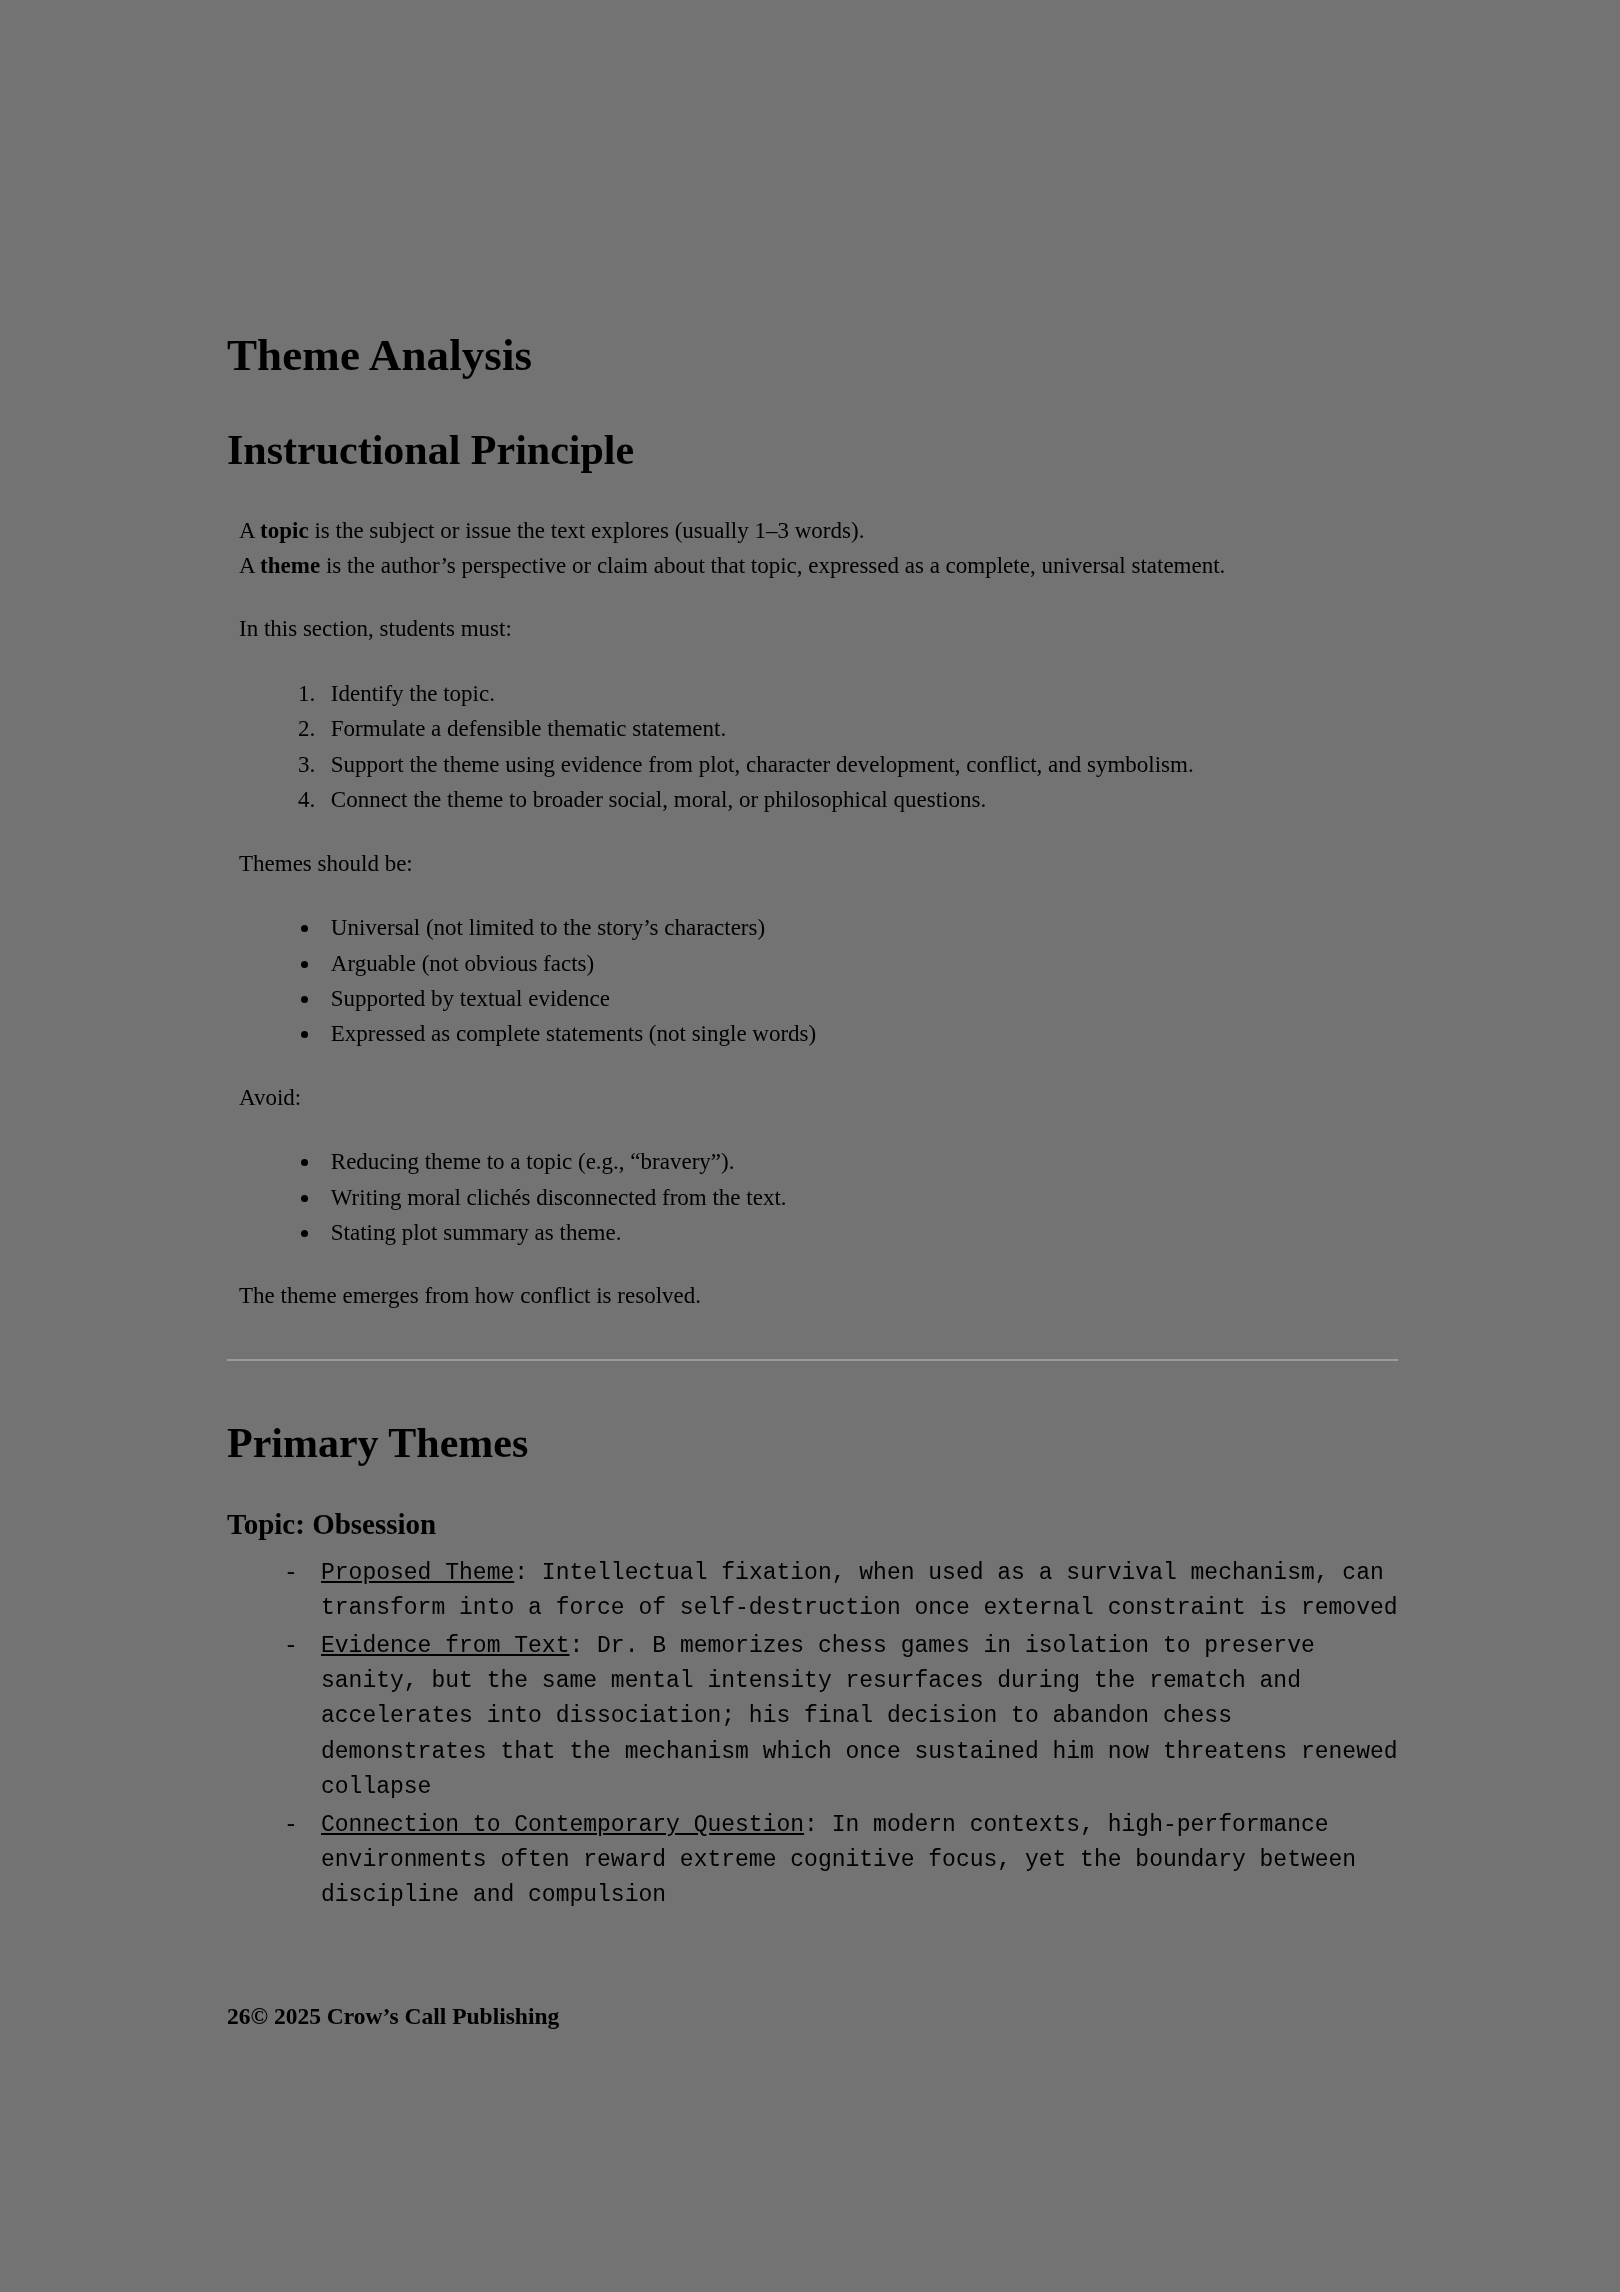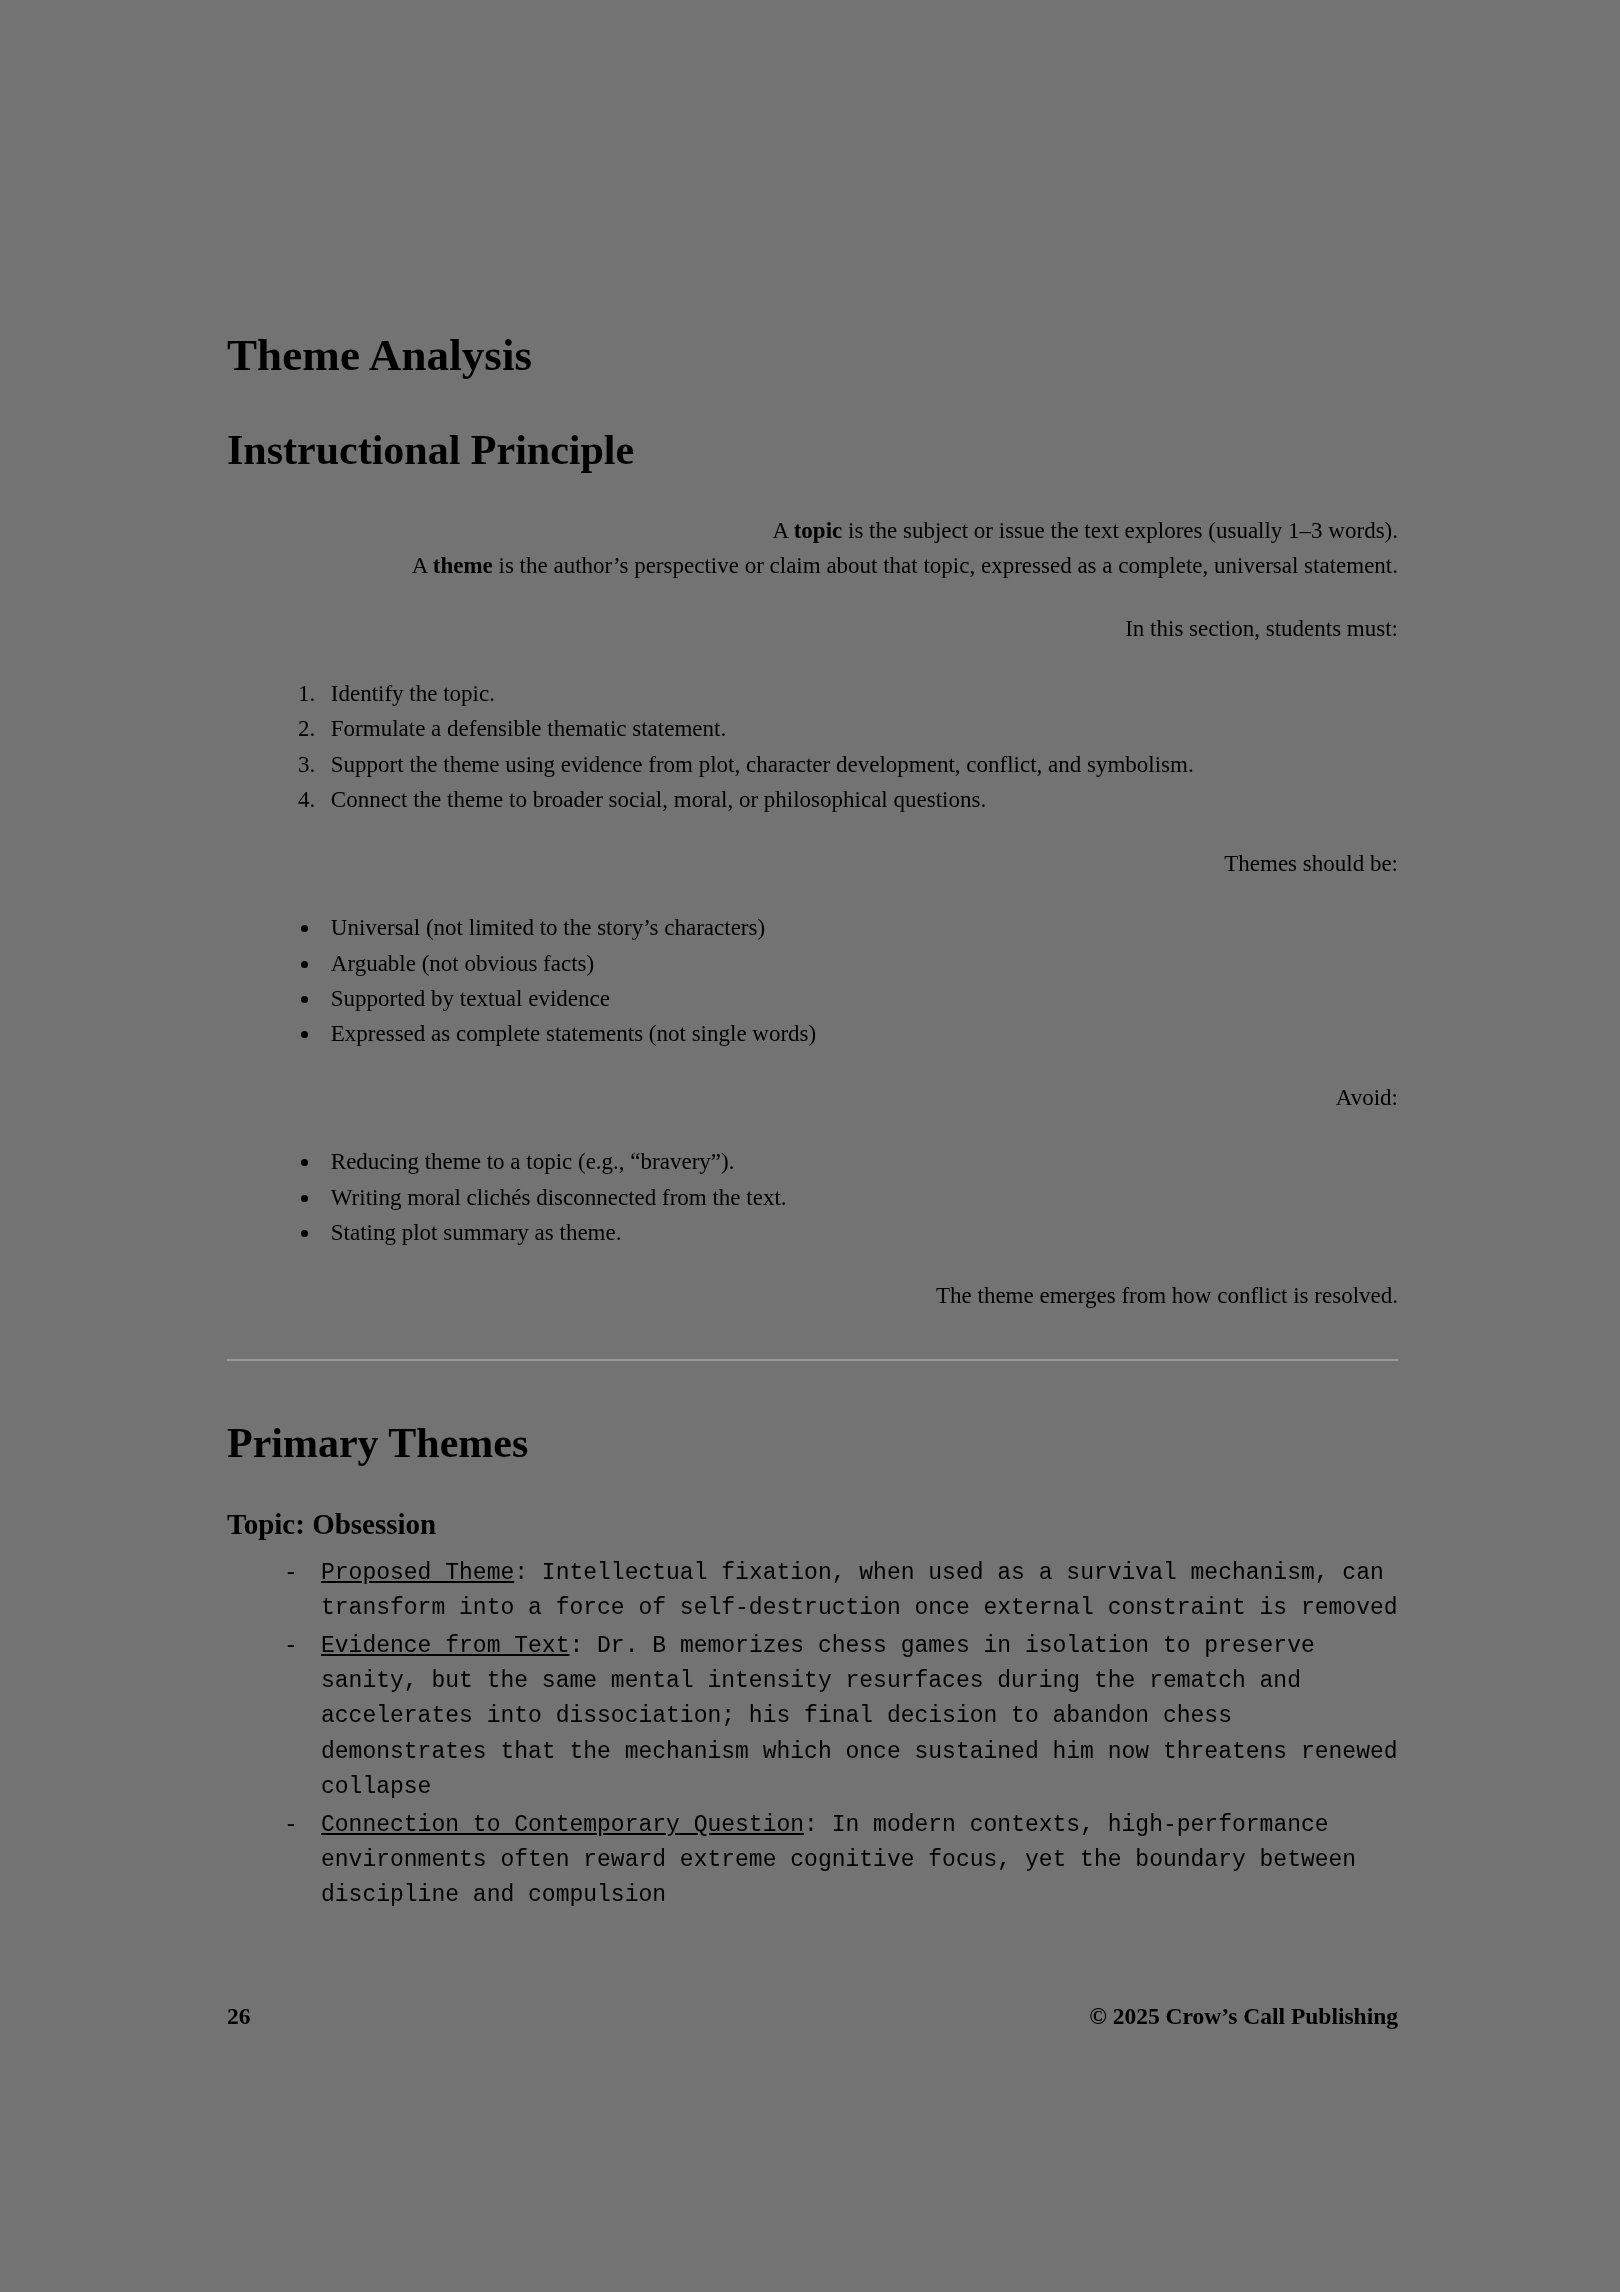--- a/index.html
+++ b/index.html
@@ -55,21 +55,21 @@
     font-size: 29px;
     font-weight: bold;
     line-height: 1.2;
     margin: 0 0 13.7px 0;
   }
 
   p.body-text {
     font-size: 23px;
     line-height: 1.5;
     margin: 0 0 29px 12px;
-    text-align: right;
+    text-align: left;
   }
 
   p.body-text.tight {
     margin-bottom: 0;
   }
 
   .para-group {
     margin: 0 0 29px 0;
   }
   .para-group p.body-text {
@@ -138,21 +138,20 @@
     font-weight: bold;
   }
 
   
   .footer {
     position: absolute;
     left: 227px;
     top: 2003px;
     width: 1171px;
     display: flex;
-    justify-content: space-between;
     align-items: baseline;
     font-size: 23.5px;
     font-weight: bold;
   }
   .footer .page-number { text-align: left; }
   .footer .copyright { text-align: right; }
 </style>
 </head>
 <body>
 

